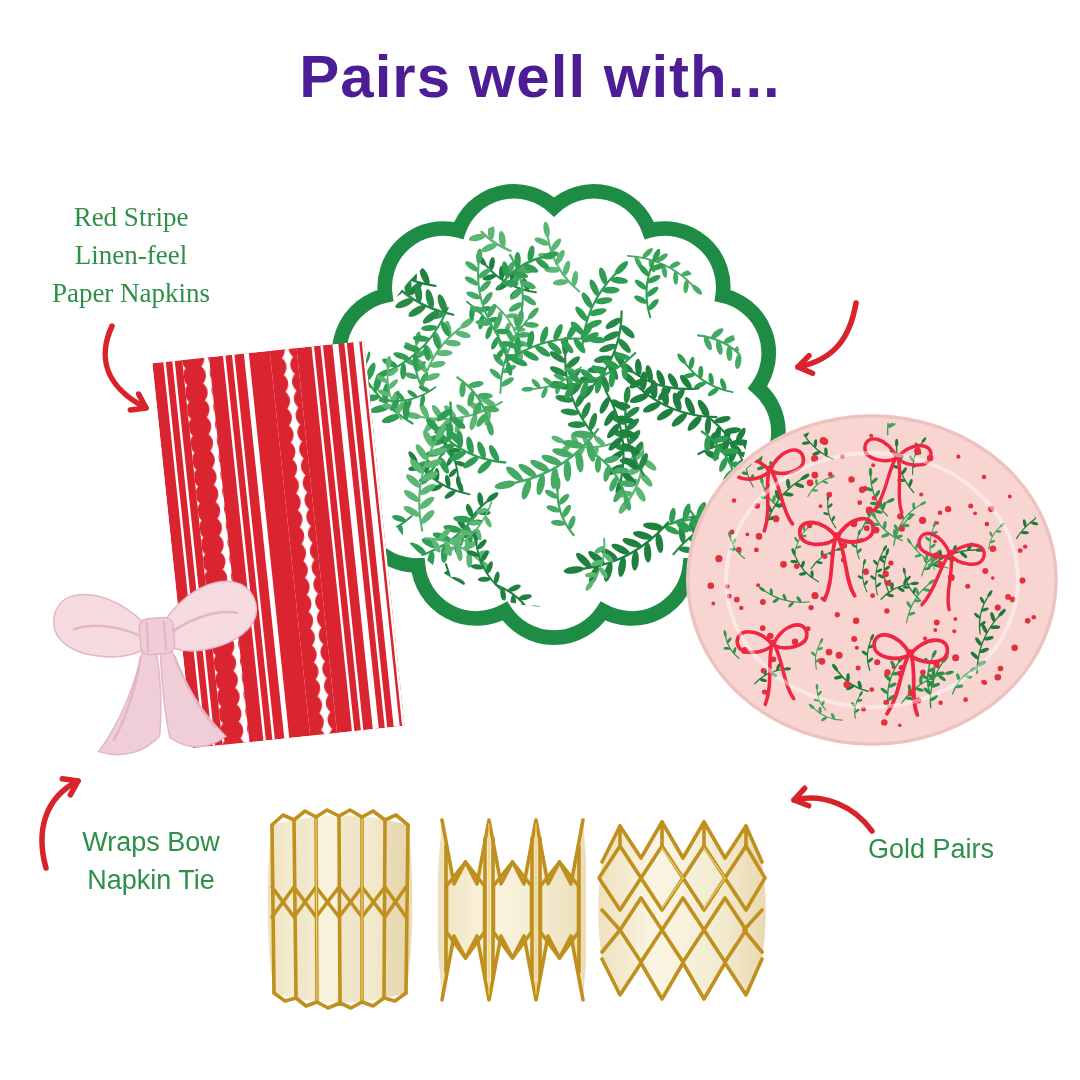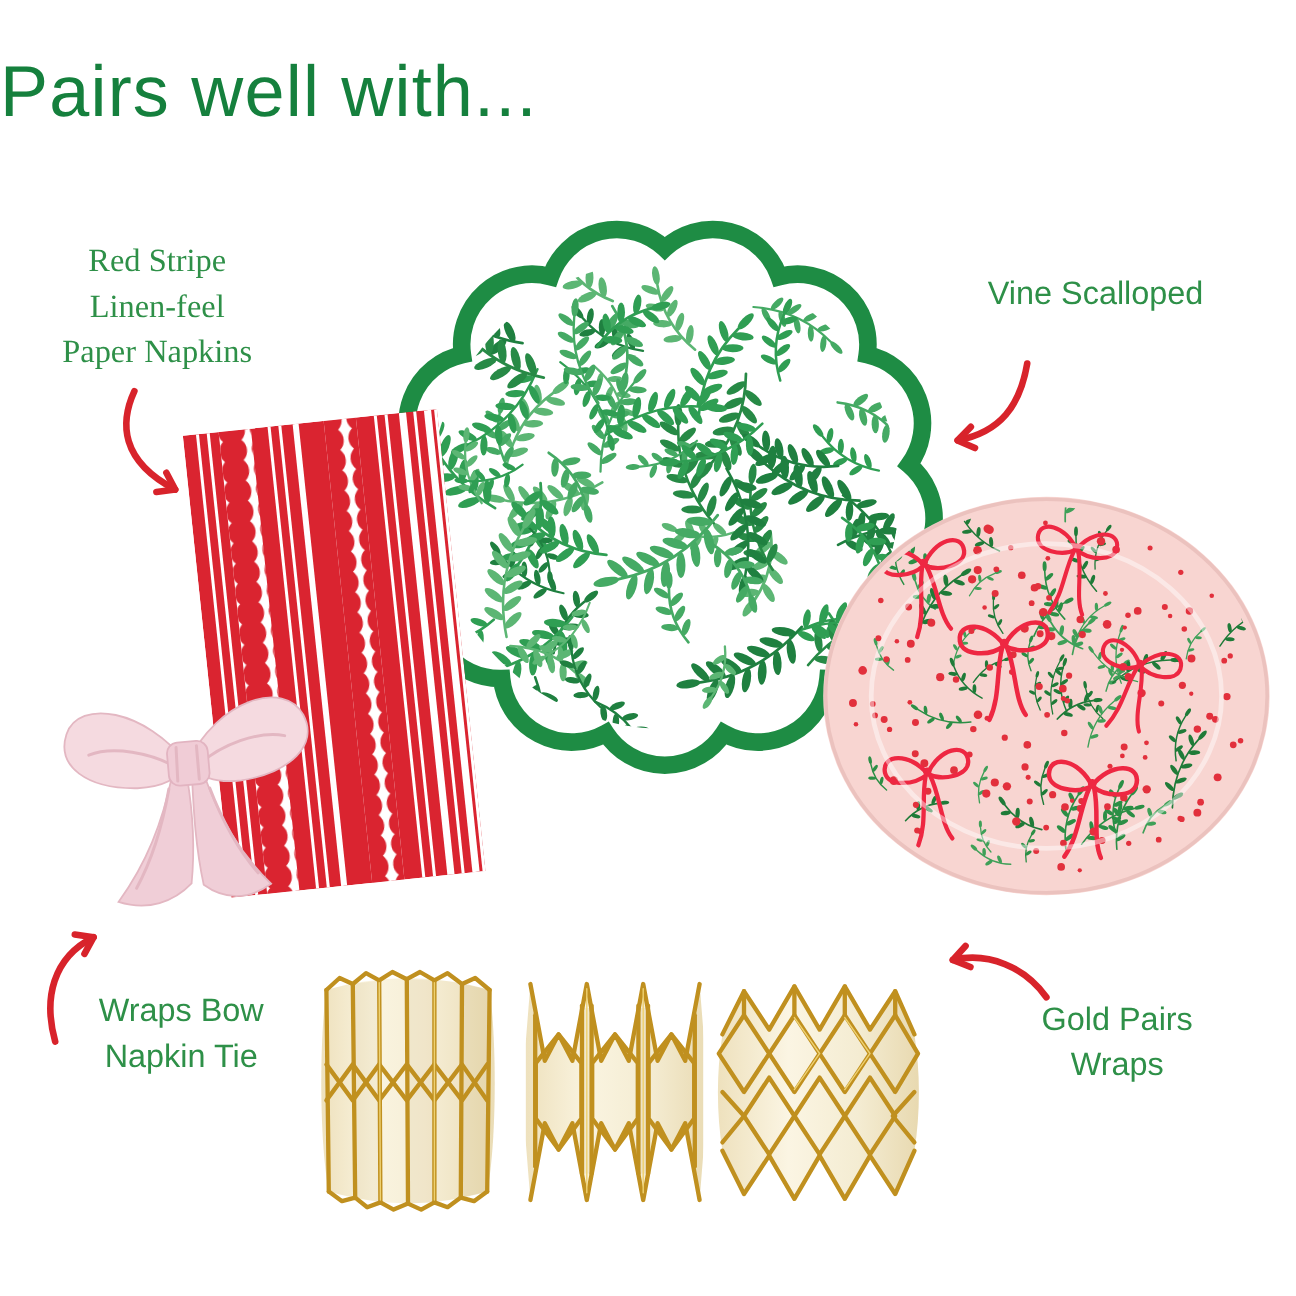--- a/index.html
+++ b/index.html
@@ -1,19 +1,19 @@
 <!DOCTYPE html>
 <html><head>
 <meta charset="utf-8">
 <style>
   html,body{margin:0;padding:0;background:#fff;}
   .canvas{position:relative;width:1080px;height:1080px;background:#fff;overflow:hidden;
           font-family:"Liberation Sans",sans-serif;}
-  .title{position:absolute;left:0;top:42px;width:100%;margin:0;text-align:left;
-         font-size:60px;font-weight:400;color:#15803d;letter-spacing:1px;z-index:7;}
+  .title{position:absolute;left:0;top:42px;width:100%;margin:0;text-align:center;
+         font-size:60px;font-weight:700;color:#4c1d95;letter-spacing:1px;z-index:7;}
   .label{position:absolute;color:#2e9048;font-size:27px;line-height:38px;
          text-align:center;z-index:7;}
   .label span{display:block;}
   #label-napkins{left:18px;top:198px;width:226px;font-family:Liberation Serif, serif;}
   #label-placemats{left:798px;top:225px;width:230px;}
   #label-bow{left:45px;top:823px;width:212px;}
   #label-vase{left:826px;top:830px;width:210px;}
   .art{position:absolute;}
   #placemat-wrap{left:310px;top:168px;width:488px;height:488px;z-index:1;}
   #plate-wrap{left:684px;top:412px;width:376px;height:336px;z-index:2;}
@@ -35,29 +35,27 @@
 <div class="canvas">
 
   <h1 class="title">Pairs well with...</h1>
 
   <div class="label" id="label-napkins">
     <span>Red Stripe</span>
     <span>Linen-feel</span>
     <span>Paper Napkins</span>
   </div>
   <div class="label" id="label-placemats">
-    <span>Vine Scalloped</span>
   </div>
   <div class="label" id="label-bow">
     <span>Wraps Bow</span>
     <span>Napkin Tie</span>
   </div>
   <div class="label" id="label-vase">
     <span>Gold Pairs</span>
-    <span>Wraps</span>
   </div>
 
   <div class="art" id="placemat-wrap">
     <svg viewBox="0 0 500 500">
       <defs>
           <clipPath id="pm-clip">
             <circle cx="250" cy="250" r="200"></circle>
           </clipPath>
         </defs>
       <path id="pm-shape" fill="#ffffff" stroke-width="15" stroke="#1e8c44" d="M250.0,40.0 A60,60 0 0 1 347.6,64.1 A60,60 0 0 1 422.8,130.7 A60,60 0 0 1 458.5,224.7 A60,60 0 0 1 446.4,324.5 A60,60 0 0 1 389.3,407.2 A60,60 0 0 1 300.3,453.9 A60,60 0 0 1 199.7,453.9 A60,60 0 0 1 110.7,407.2 A60,60 0 0 1 53.6,324.5 A60,60 0 0 1 41.5,224.7 A60,60 0 0 1 77.2,130.7 A60,60 0 0 1 152.4,64.1 A60,60 0 0 1 250.0,40.0 Z"></path>

